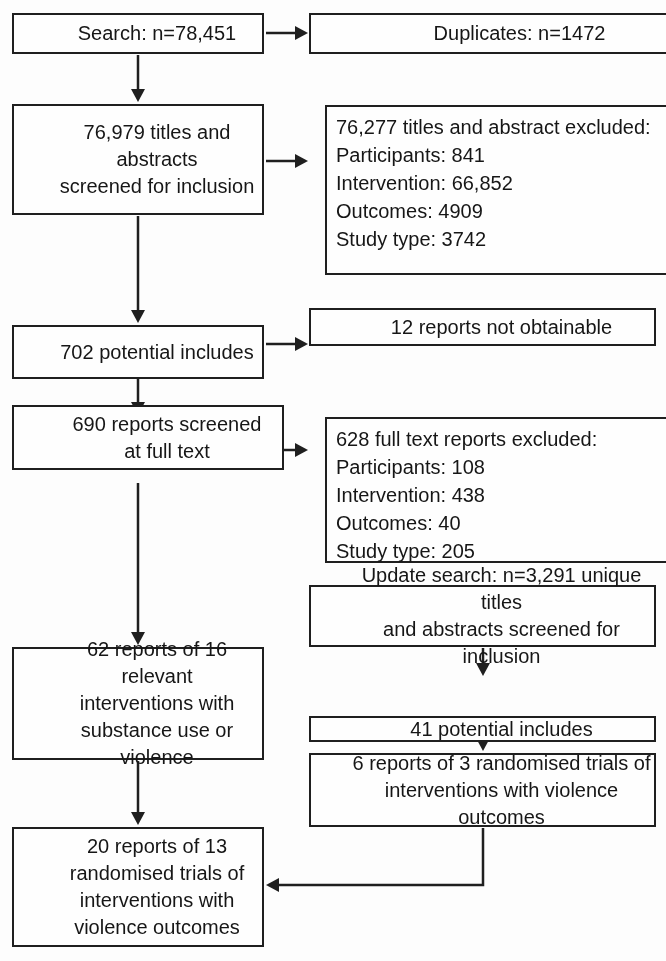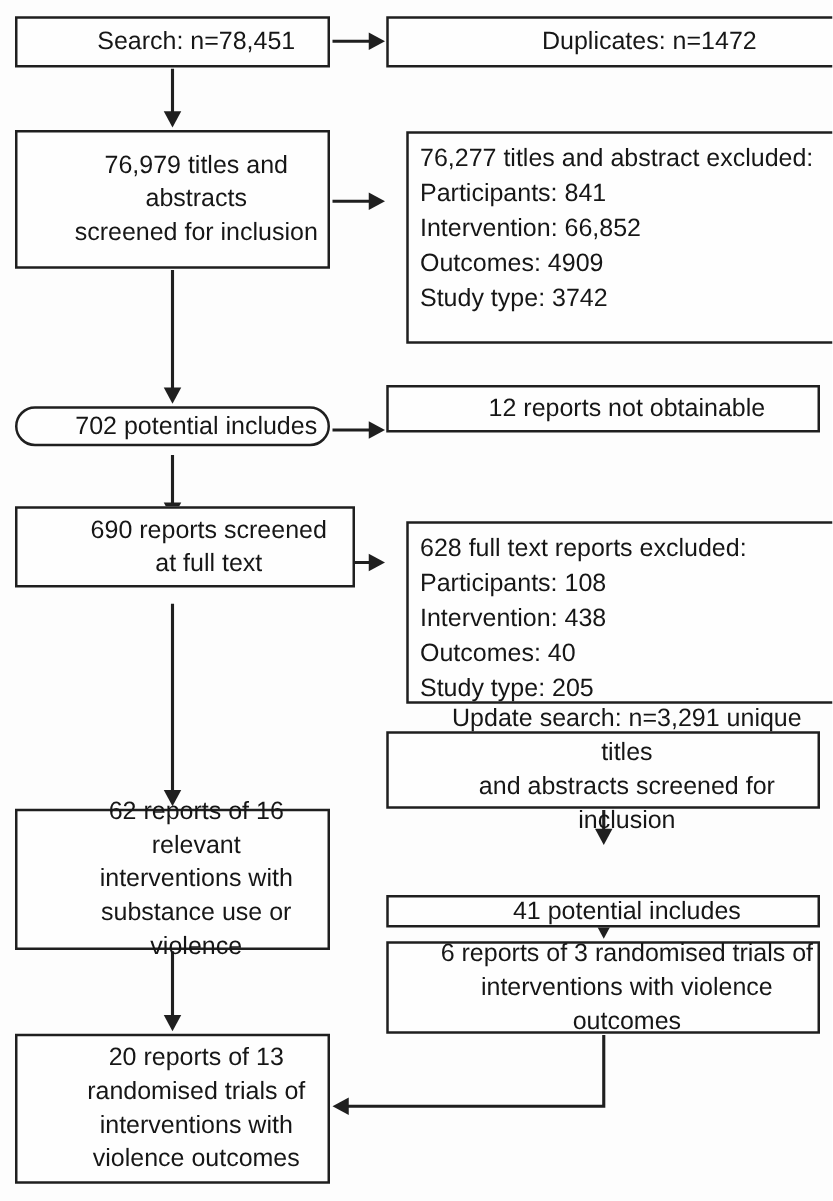--- a/index.html
+++ b/index.html
@@ -42,21 +42,21 @@
     align-items: flex-start;
     justify-content: flex-start;
     text-align: left;
     line-height: 28px;
     padding: 6px 9px;
     margin-left: 16px;
   }
   
   #b-search           { left: 12px;  top: 13px;  width: 252px; height: 41px; }
   #b-titles-screened  { left: 12px;  top: 104px; width: 252px; height: 111px; }
-  #b-potential        { left: 12px;  top: 325px; width: 252px; height: 32px; border-radius: 17px; }
+  #b-potential        { left: 12px;  top: 325px; width: 252px; height: 54px; }
   #b-fulltext         { left: 12px;  top: 405px; width: 272px; height: 65px; }
   #b-relevant         { left: 12px;  top: 647px; width: 252px; height: 113px; }
   #b-final            { left: 12px;  top: 827px; width: 252px; height: 120px; }
   
   #b-duplicates       { left: 309px; top: 13px;  width: 383px; height: 41px; }
   #b-titles-excluded  { left: 309px; top: 105px; width: 347px; height: 170px; }
   #b-notobtainable    { left: 309px; top: 308px; width: 347px; height: 38px; }
   #b-ft-excluded      { left: 309px; top: 417px; width: 347px; height: 146px; }
   #b-update           { left: 309px; top: 585px; width: 347px; height: 62px; }
   #b-41includes       { left: 309px; top: 716px; width: 347px; height: 26px; }

